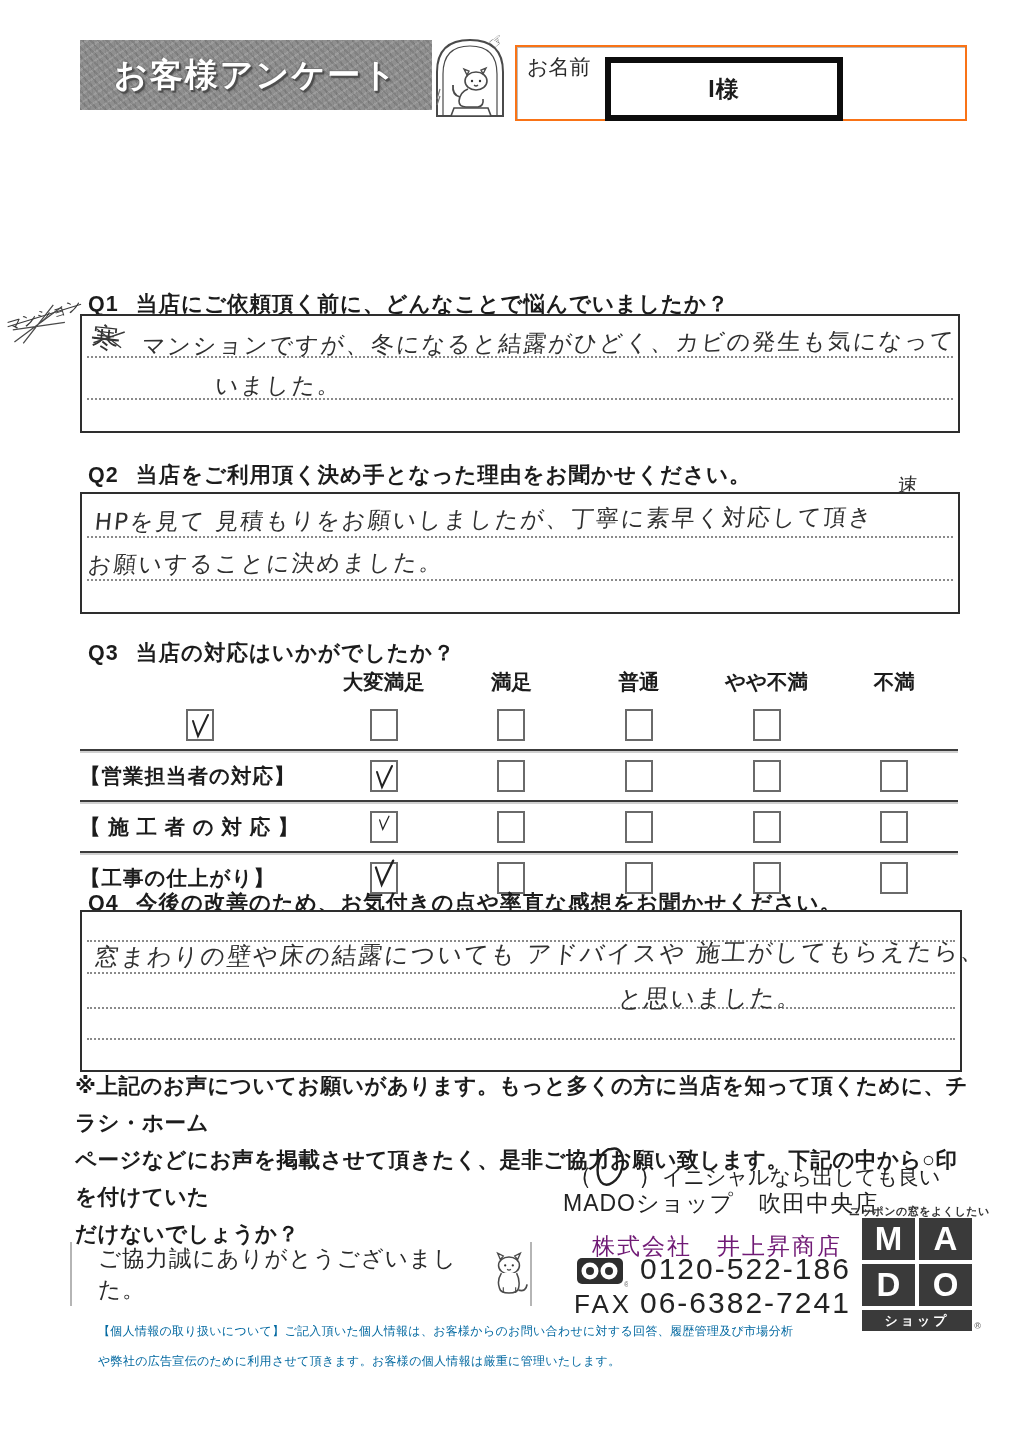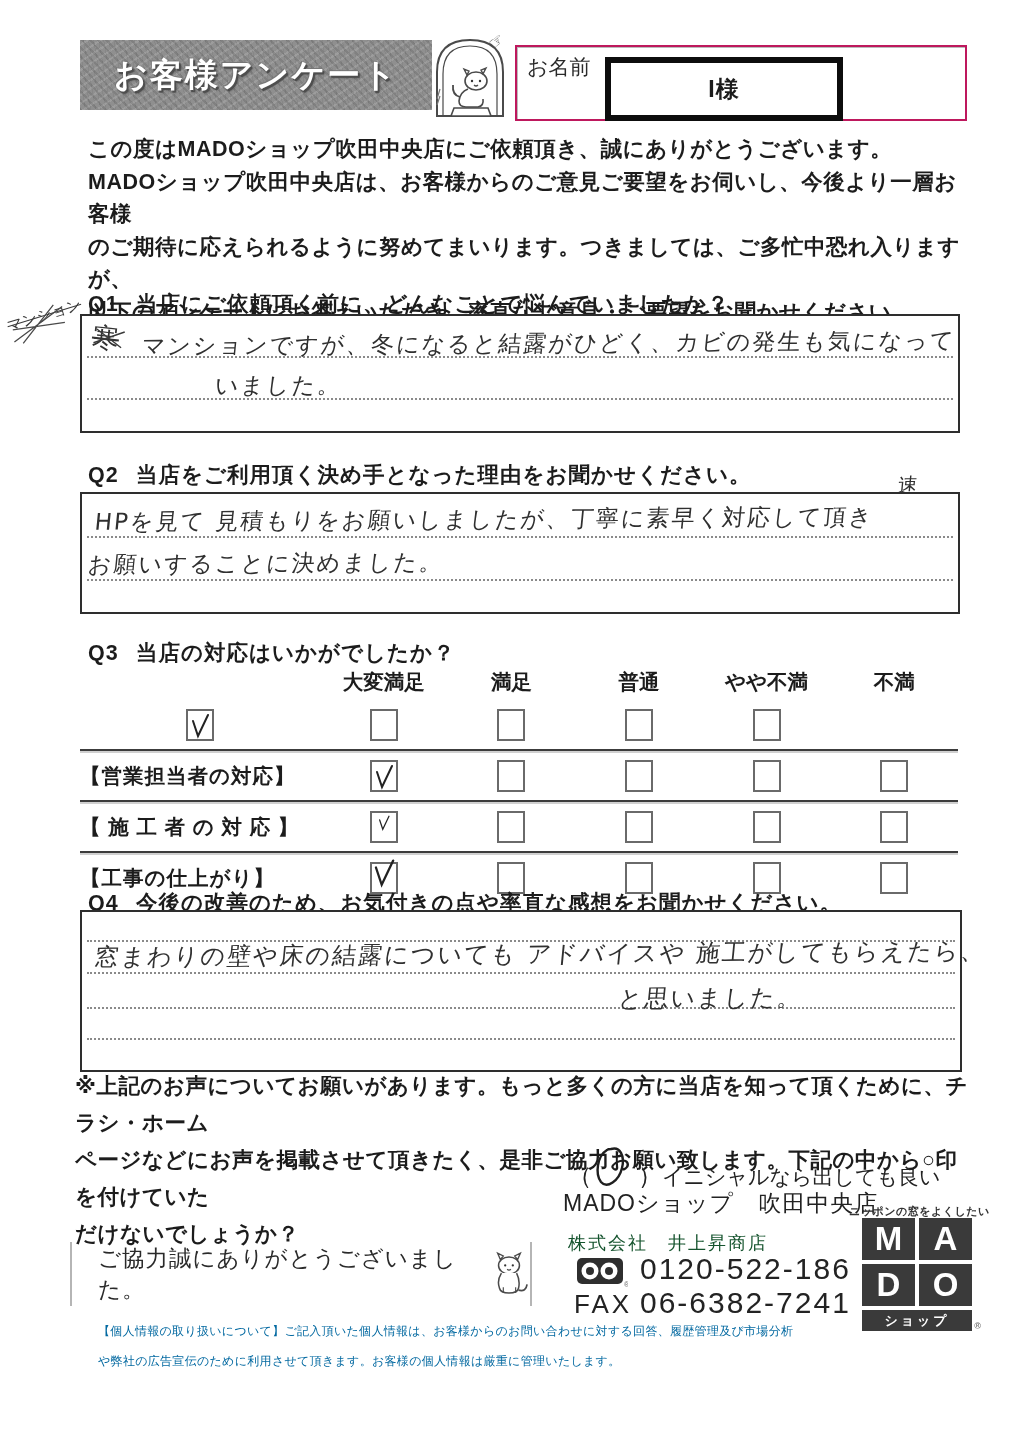--- a/index.html
+++ b/index.html
@@ -21,21 +21,21 @@
     display:flex;align-items:center;justify-content:center;
   }
   .banner-title{
     color:#ffffff;font-size:33px;font-weight:900;letter-spacing:2px;
     text-shadow:1.5px 1.5px 0 #4e4e4e, -1px -1px 0 #777, 2px 2px 2px #3f3f3f;
   }
   .catdoor{left:430px;top:34px;}
   .hand-glyph{left:489px;top:31px;font-size:17px;color:#555;transform:rotate(-40deg);}
   .namebox{
     left:515px;top:45px;width:448px;height:72px;
-    border:2px solid #be185d;box-shadow:1px 1px 0 #bbb inset;background:#fff;
+    border:2px solid #f97316;box-shadow:1px 1px 0 #bbb inset;background:#fff;
   }
   .namebox-label{position:absolute;left:10px;top:6px;font-size:21px;color:#2a2a2a;}
   .name-inner{
     position:absolute;left:88px;top:10px;width:226px;height:52px;
     border:6px solid #0d0d0d;background:#fff;display:flex;align-items:center;justify-content:center;
   }
   .name-value{font-size:23px;font-weight:700;letter-spacing:1px;}
 
   
   .intro{left:88px;top:133px;width:882px;font-size:21.5px;font-weight:700;line-height:32.5px;letter-spacing:.5px;}
@@ -69,21 +69,21 @@
   
   .request{left:75px;top:1068px;width:900px;font-size:21.5px;font-weight:700;line-height:37px;letter-spacing:.5px;}
   .option{font-size:21px;color:#222;white-space:nowrap;}
   .paren{font-size:24px;}
   .opt-gap{display:inline-block;width:58px;}
   .oval{position:absolute;pointer-events:none;}
 
   
   .shopline{left:563px;top:1188px;font-size:23px;letter-spacing:1px;color:#222;}
   .tagline{left:849px;top:1204px;font-size:11px;font-weight:700;color:#333;letter-spacing:.5px;}
-  .corpline{left:568px;top:1231px;font-size:18px;letter-spacing:2px;color:#14532d;}
+  .corpline{left:592px;top:1231px;font-size:23px;letter-spacing:2px;color:#701a75;}
   .phone{left:640px;top:1252px;font-size:30px;letter-spacing:2px;color:#232323;}
   .faxlabel{left:574px;top:1289px;font-size:26px;letter-spacing:3px;color:#232323;}
   .faxnum{left:640px;top:1286px;font-size:30px;letter-spacing:2px;color:#232323;}
   .freedial{left:576px;top:1256px;}
 
   .mado-logo{left:862px;top:1218px;width:112px;}
   .mado-grid{display:grid;grid-template-columns:53px 53px;grid-template-rows:42px 42px;gap:4px;}
   .mado-sq{background:#3a3a3a;color:#fff;display:flex;align-items:center;justify-content:center;
     font-size:33px;font-weight:900;font-family:"Liberation Sans",sans-serif;}
   .mado-bar{margin-top:4px;width:110px;height:21px;background:#3a3a3a;color:#fff;
@@ -125,26 +125,20 @@
   </div>
   <div class="abs hand-glyph">☞</div>
 
   <div class="abs namebox">
     <span class="namebox-label">お名前</span>
     <div class="name-inner">
       <span class="name-value">I様</span>
     </div>
   </div>
 
-  <div class="abs intro">
-    <div>この度はMADOショップ吹田中央店にご依頼頂き、誠にありがとうございます。</div>
-    <div>MADOショップ吹田中央店は、お客様からのご意見ご要望をお伺いし、今後より一層お客様</div>
-    <div>のご期待に応えられるように努めてまいります。つきましては、ご多忙中恐れ入りますが、</div>
-    <div>以下のアンケートにお答えいただき、率直なご意見・ご要望をお聞かせください。</div>
-  </div>
 
   <div class="abs q-head" style="left:88px;top:289px;">
     <span class="q-id">Q1</span><span>当店にご依頼頂く前に、どんなことで悩んでいましたか？</span>
   </div>
   <div class="abs scribble-wrap" style="left:6px;top:306px;transform:rotate(-17deg);font-size:15px;">
     <span style="text-decoration:line-through;">マンション</span>
     <svg class="strike-svg" width="62" height="34" viewBox="0 0 62 34">
         <path d="M2 26 L58 6 M4 14 L56 22 M10 30 L50 2" stroke="#4a4a4a" stroke-width="1.3" fill="none"></path>
       </svg>
   </div>

